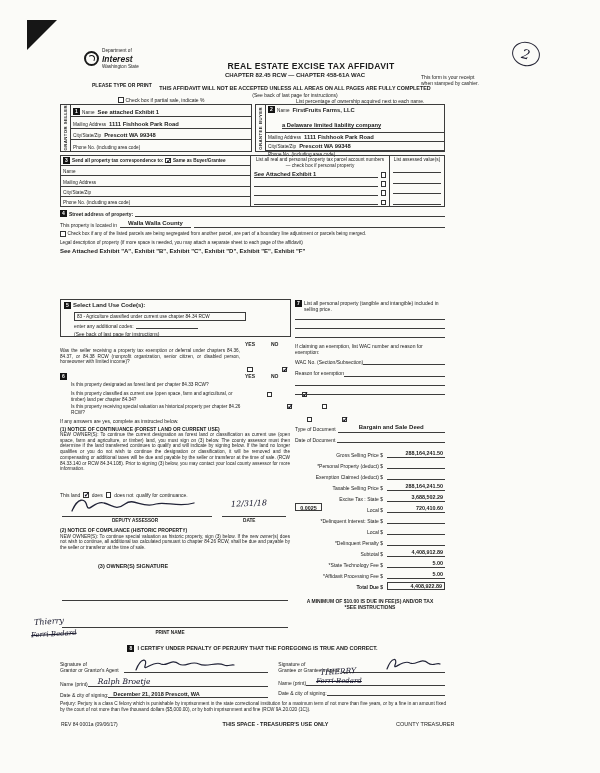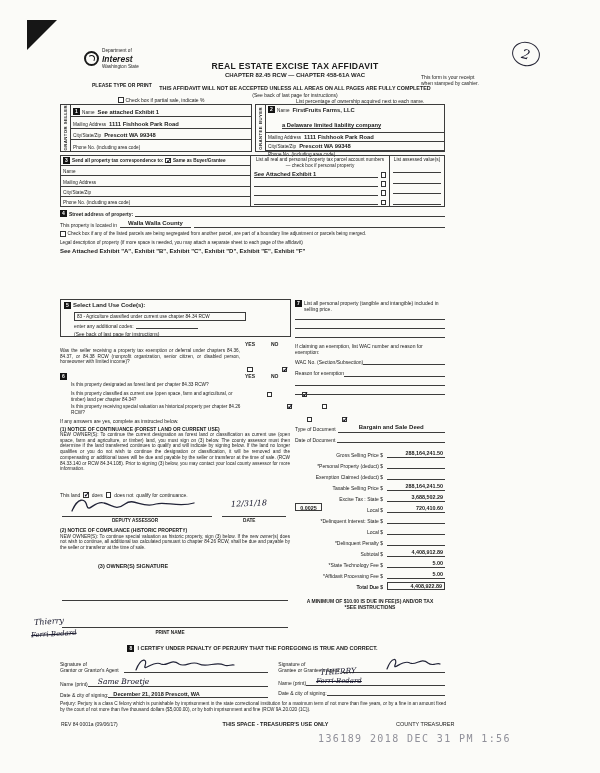--- a/index.html
+++ b/index.html
@@ -51,21 +51,21 @@
       <div style="position:absolute;inset:2px;border-radius:50%;border:1.2px solid #1a1a1a;border-left-color:transparent;border-bottom-color:transparent"></div>
     </div>
     <div>
       <div class="f45">Department of</div>
       <div class="b" style="font-size:8.5px;font-style:italic">Interest</div>
       <div class="f45">Washington State</div>
     </div>
   </div>
 
   
-  <div class="a b c" style="left:150px;top:61px;width:290px;font-size:8.6px;letter-spacing:.3px">REAL ESTATE EXCISE TAX AFFIDAVIT</div>
+  <div class="a b c" style="left:166px;top:61px;width:290px;font-size:8.6px;letter-spacing:.3px">REAL ESTATE EXCISE TAX AFFIDAVIT</div>
   <div class="a b c" style="left:150px;top:72px;width:290px;font-size:6px">CHAPTER 82.45 RCW — CHAPTER 458-61A WAC</div>
   <div class="a b f5" style="left:92px;top:82px">PLEASE TYPE OR PRINT</div>
   <div class="a b c" style="left:130px;top:85px;width:330px;font-size:5.4px">THIS AFFIDAVIT WILL NOT BE ACCEPTED UNLESS ALL AREAS ON ALL PAGES ARE FULLY COMPLETED</div>
   <div class="a c f5" style="left:130px;top:91.5px;width:330px">(See back of last page for instructions)</div>
   <div class="a f5" style="left:421px;top:74px;width:80px">
     <div>This form is your receipt</div>
     <div>when stamped by cashier.</div>
   </div>
 
   
@@ -383,21 +383,21 @@
             <span>Grantor or Grantor's Agent</span>
           </div>
           <div class="u" style="flex:1;position:relative;height:16px">
             <svg class="a" style="left:8px;bottom:-3px" width="105" height="22" viewBox="0 0 105 22">
               <path d="M4,17 C9,4 16,5 13,13 C11,19 22,7 29,11 C35,14 39,5 47,11 C53,15 59,7 67,11 C75,15 84,8 92,12 C96,14 99,11 102,12" fill="none" stroke="#222438" stroke-width="1.2" stroke-linecap="round"></path>
             </svg>
           </div>
         </div>
         <div style="display:flex;align-items:flex-end;margin-top:4px">
           <span class="f5">Name (print)</span>
-          <span class="u hand" style="flex:1;font-size:7.5px;padding-left:10px">Same Broetje</span>
+          <span class="u hand" style="flex:1;font-size:7.5px;padding-left:10px">Ralph Broetje</span>
         </div>
         <div style="display:flex;align-items:flex-end;margin-top:4px">
           <span class="f5">Date &amp; city of signing:</span>
           <span class="u b" style="flex:1;font-size:5.6px;padding-left:5px">December 21, 2018 Prescott, WA</span>
         </div>
       </div>
       <div style="flex:1">
         <div style="display:flex;align-items:flex-end">
           <div class="f5" style="width:64px">
             <span>Signature of</span><br>
@@ -420,15 +420,14 @@
         </div>
       </div>
     </div>
   </div>
 
   
   <div class="a f45 j" style="left:60px;top:701px;width:386px">Perjury: Perjury is a class C felony which is punishable by imprisonment in the state correctional institution for a maximum term of not more than five years, or by a fine in an amount fixed by the court of not more than five thousand dollars ($5,000.00), or by both imprisonment and fine (RCW 9A.20.020 (1C)).</div>
   <div class="a f5" style="left:61px;top:721px">REV 84 0001a (09/06/17)</div>
   <div class="a b f55 c" style="left:178px;top:720.5px;width:195px">THIS SPACE - TREASURER'S USE ONLY</div>
   <div class="a f55" style="left:396px;top:720.5px">COUNTY TREASURER</div>
-  <div class="a stamp" style="left:318px;top:733px">136189 2018 DEC 31 PM 1:56</div>
 
 </div>
 
 </body></html>

